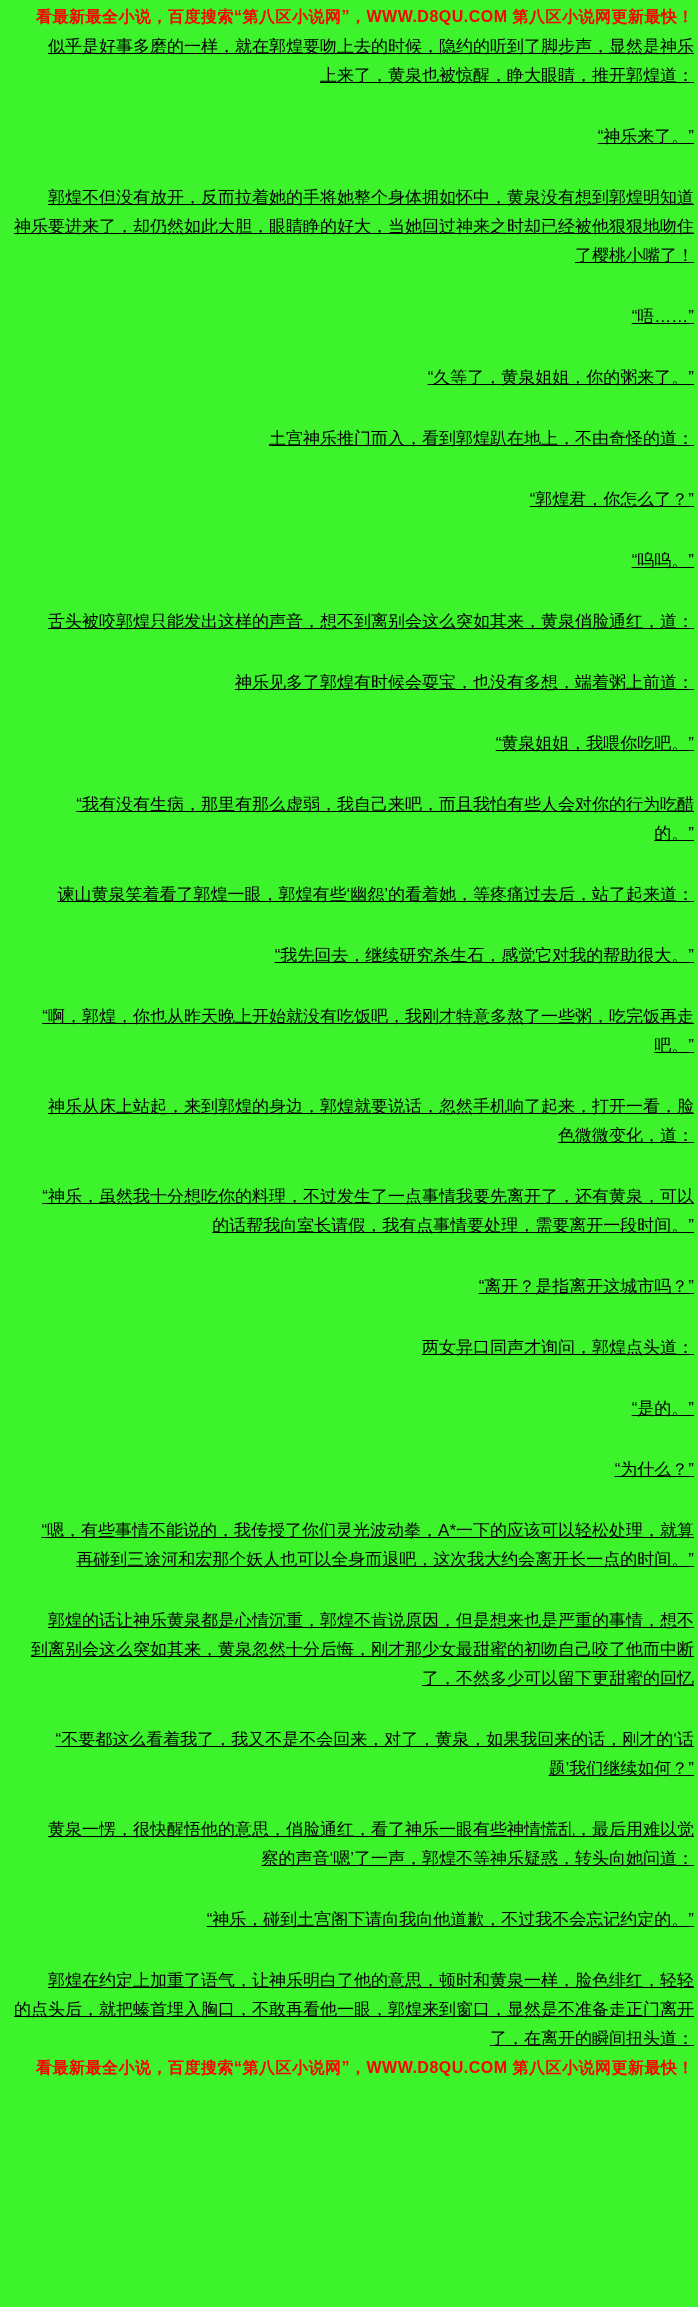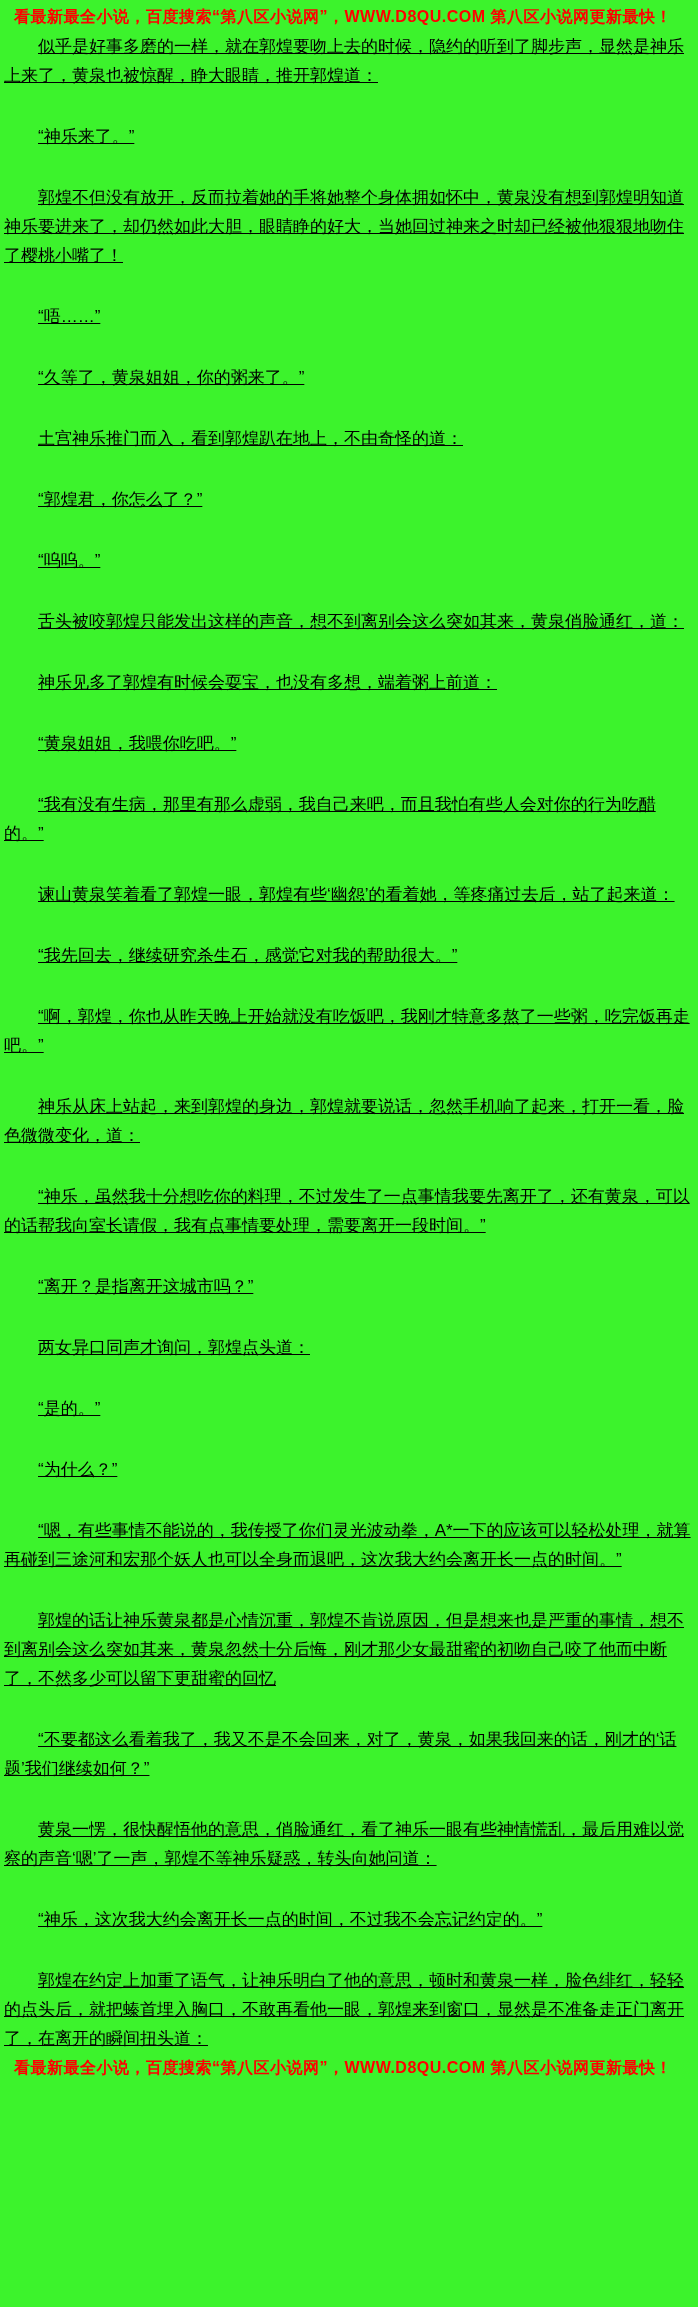--- a/index.html
+++ b/index.html
@@ -11,20 +11,21 @@
     min-height: 2307px;
     background: #3CF32C;
     font-family: "Liberation Sans", "DejaVu Sans", sans-serif;
     color: #000000;
     box-sizing: border-box;
   }
   .page {
     width: 698px;
     padding: 4px 4px 2px 4px;
     box-sizing: border-box;
+    text-align: right;
   }
   .banner {
     color: #FF0000;
     font-weight: bold;
     font-size: 16px;
     line-height: 26px;
     padding-left: 10px;
     letter-spacing: 0.5px;
     white-space: normal;
   }
@@ -71,19 +72,19 @@
       <p class="para">神乐从床上站起，来到郭煌的身边，郭煌就要说话，忽然手机响了起来，打开一看，脸色微微变化，道：</p>
       <p class="para">“神乐，虽然我十分想吃你的料理，不过发生了一点事情我要先离开了，还有黄泉，可以的话帮我向室长请假，我有点事情要处理，需要离开一段时间。”</p>
       <p class="para">“离开？是指离开这城市吗？”</p>
       <p class="para">两女异口同声才询问，郭煌点头道：</p>
       <p class="para">“是的。”</p>
       <p class="para">“为什么？”</p>
       <p class="para">“嗯，有些事情不能说的，我传授了你们灵光波动拳，A*一下的应该可以轻松处理，就算再碰到三途河和宏那个妖人也可以全身而退吧，这次我大约会离开长一点的时间。”</p>
       <p class="para">郭煌的话让神乐黄泉都是心情沉重，郭煌不肯说原因，但是想来也是严重的事情，想不到离别会这么突如其来，黄泉忽然十分后悔，刚才那少女最甜蜜的初吻自己咬了他而中断了，不然多少可以留下更甜蜜的回忆</p>
       <p class="para">“不要都这么看着我了，我又不是不会回来，对了，黄泉，如果我回来的话，刚才的‘话题’我们继续如何？”</p>
       <p class="para">黄泉一愣，很快醒悟他的意思，俏脸通红，看了神乐一眼有些神情慌乱，最后用难以觉察的声音‘嗯’了一声，郭煌不等神乐疑惑，转头向她问道：</p>
-      <p class="para">“神乐，这次我大约会离开长一点的时间，不过我不会忘记约定的。”</p>
+      <p class="para">“神乐，碰到土宫阁下请向我向他道歉，不过我不会忘记约定的。”</p>
       <p class="para">郭煌在约定上加重了语气，让神乐明白了他的意思，顿时和黄泉一样，脸色绯红，轻轻的点头后，就把螓首埋入胸口，不敢再看他一眼，郭煌来到窗口，显然是不准备走正门离开了，在离开的瞬间扭头道：</p>
     </div>
 
   <div class="banner bottom" style="color: rgb(255, 0, 0);">看最新最全小说，百度搜索“第八区小说网”，WWW.D8QU.COM 第八区小说网更新最快！</div>
 
 </div>
 
 </body></html>

